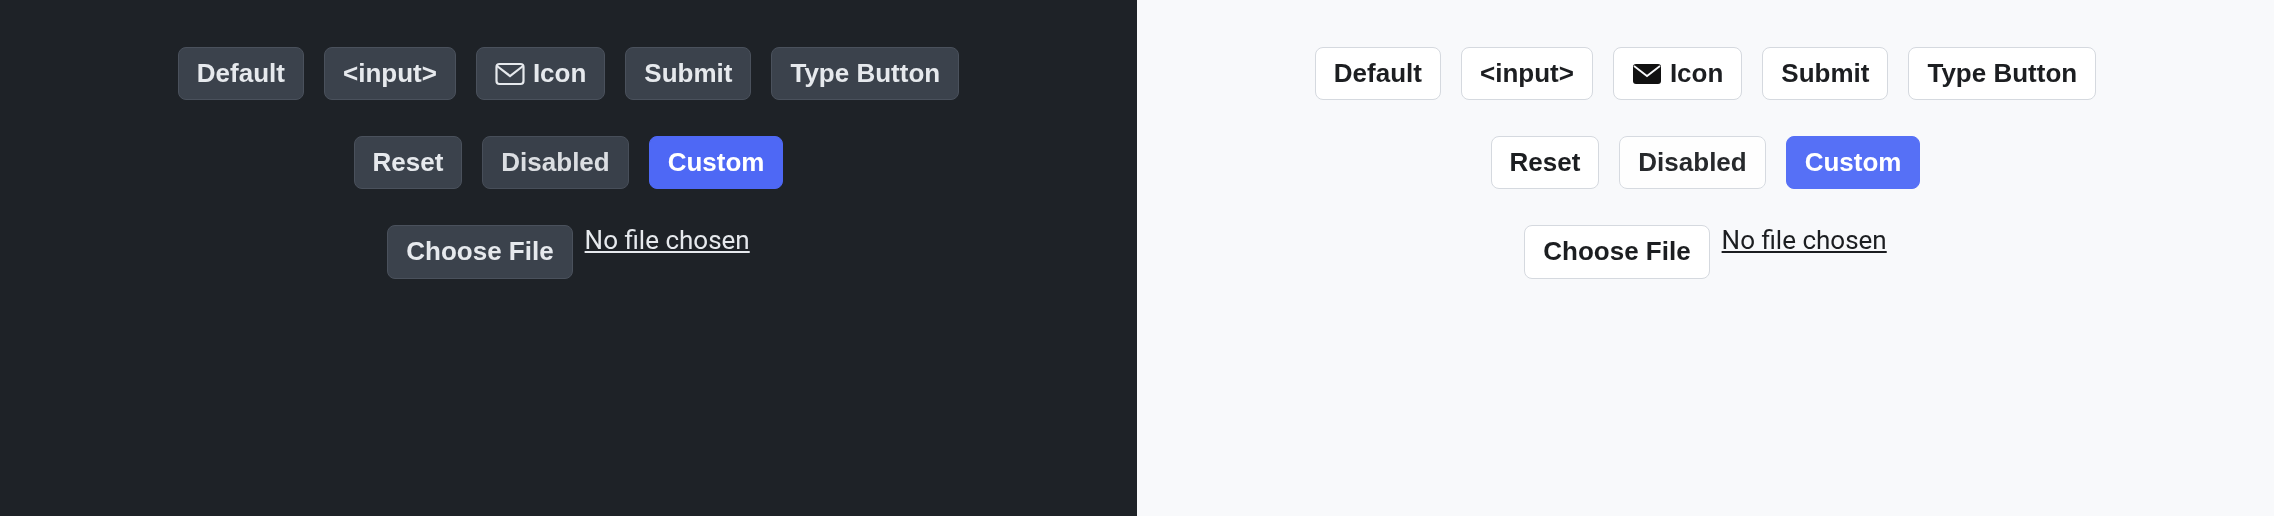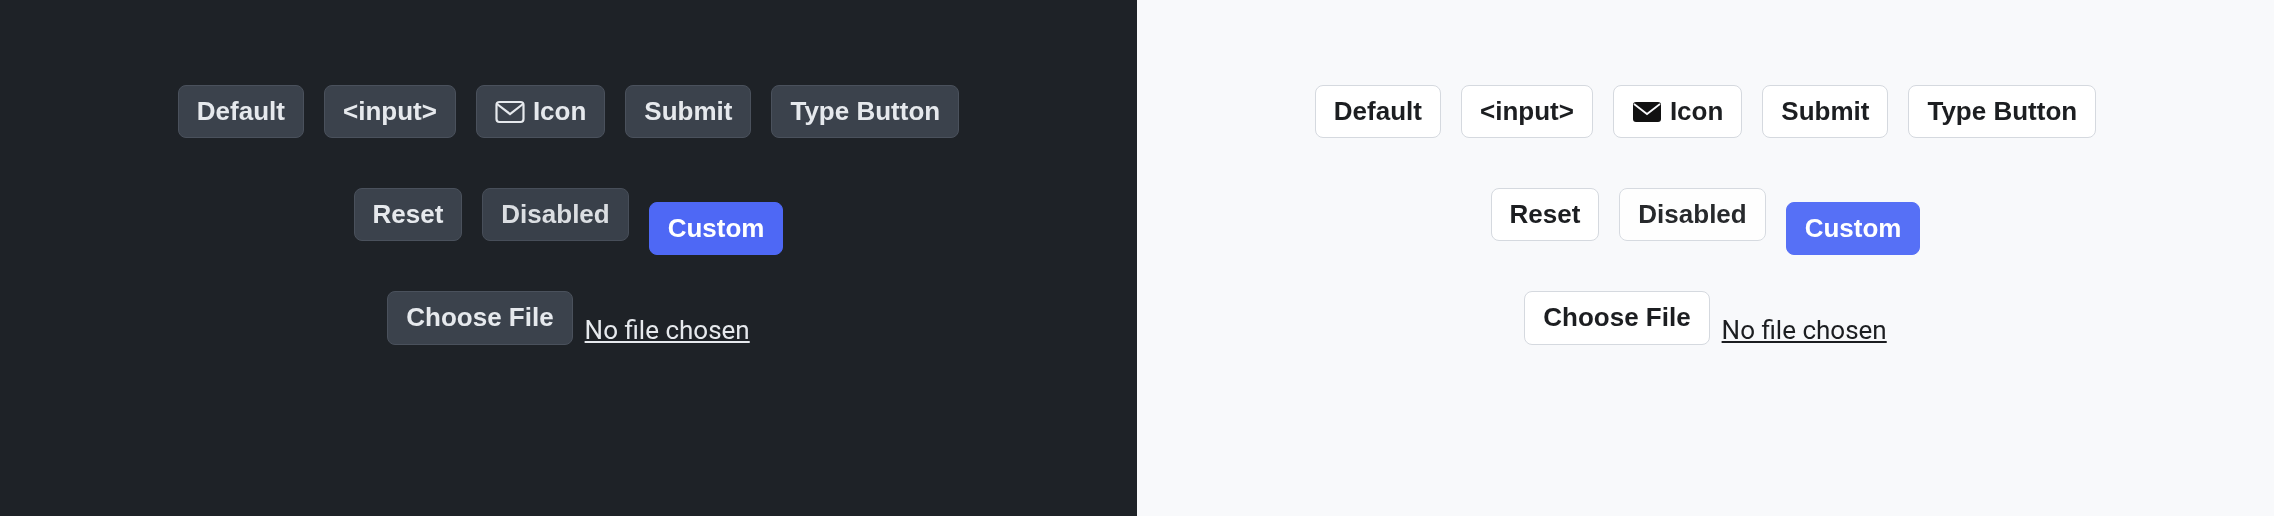--- a/index.html
+++ b/index.html
@@ -13,21 +13,21 @@
       width: 2274px;
       height: 516px;
     }
     .panel {
       width: 50%;
       height: 100%;
       display: flex;
       flex-direction: column;
       align-items: center;
       justify-content: flex-start;
-      padding-top: 85px;
+      padding-top: 47px;
     }
     .panel-dark {
       background: #1e2227;
       color: #e6e9ed;
     }
     .panel-light {
       background: #f8f9fb;
       color: #1c1e21;
     }
     .row {
@@ -58,33 +58,32 @@
     }
     .panel-light .btn {
       background: #ffffff;
       color: #1c1e21;
       border: 1px solid #d5d9df;
     }
     .btn.custom {
       background: #4e68f5;
       color: #ffffff;
       border-color: #4e68f5;
-      margin-top: 28px;
     }
     .panel-light .btn.custom {
       background: #5670f6;
       border-color: #5670f6;
     }
     .btn.disabled {
       opacity: 0.95;
       cursor: default;
     }
     .file-row {
       display: flex;
-      align-items: flex-end;
+      align-items: flex-start;
       gap: 12px;
       font-size: 26px;
     }
     .file-label {
       font-weight: 400;
       text-decoration: underline;
     }
     .panel-dark .file-label {
       color: #e6e9ed;
     }

